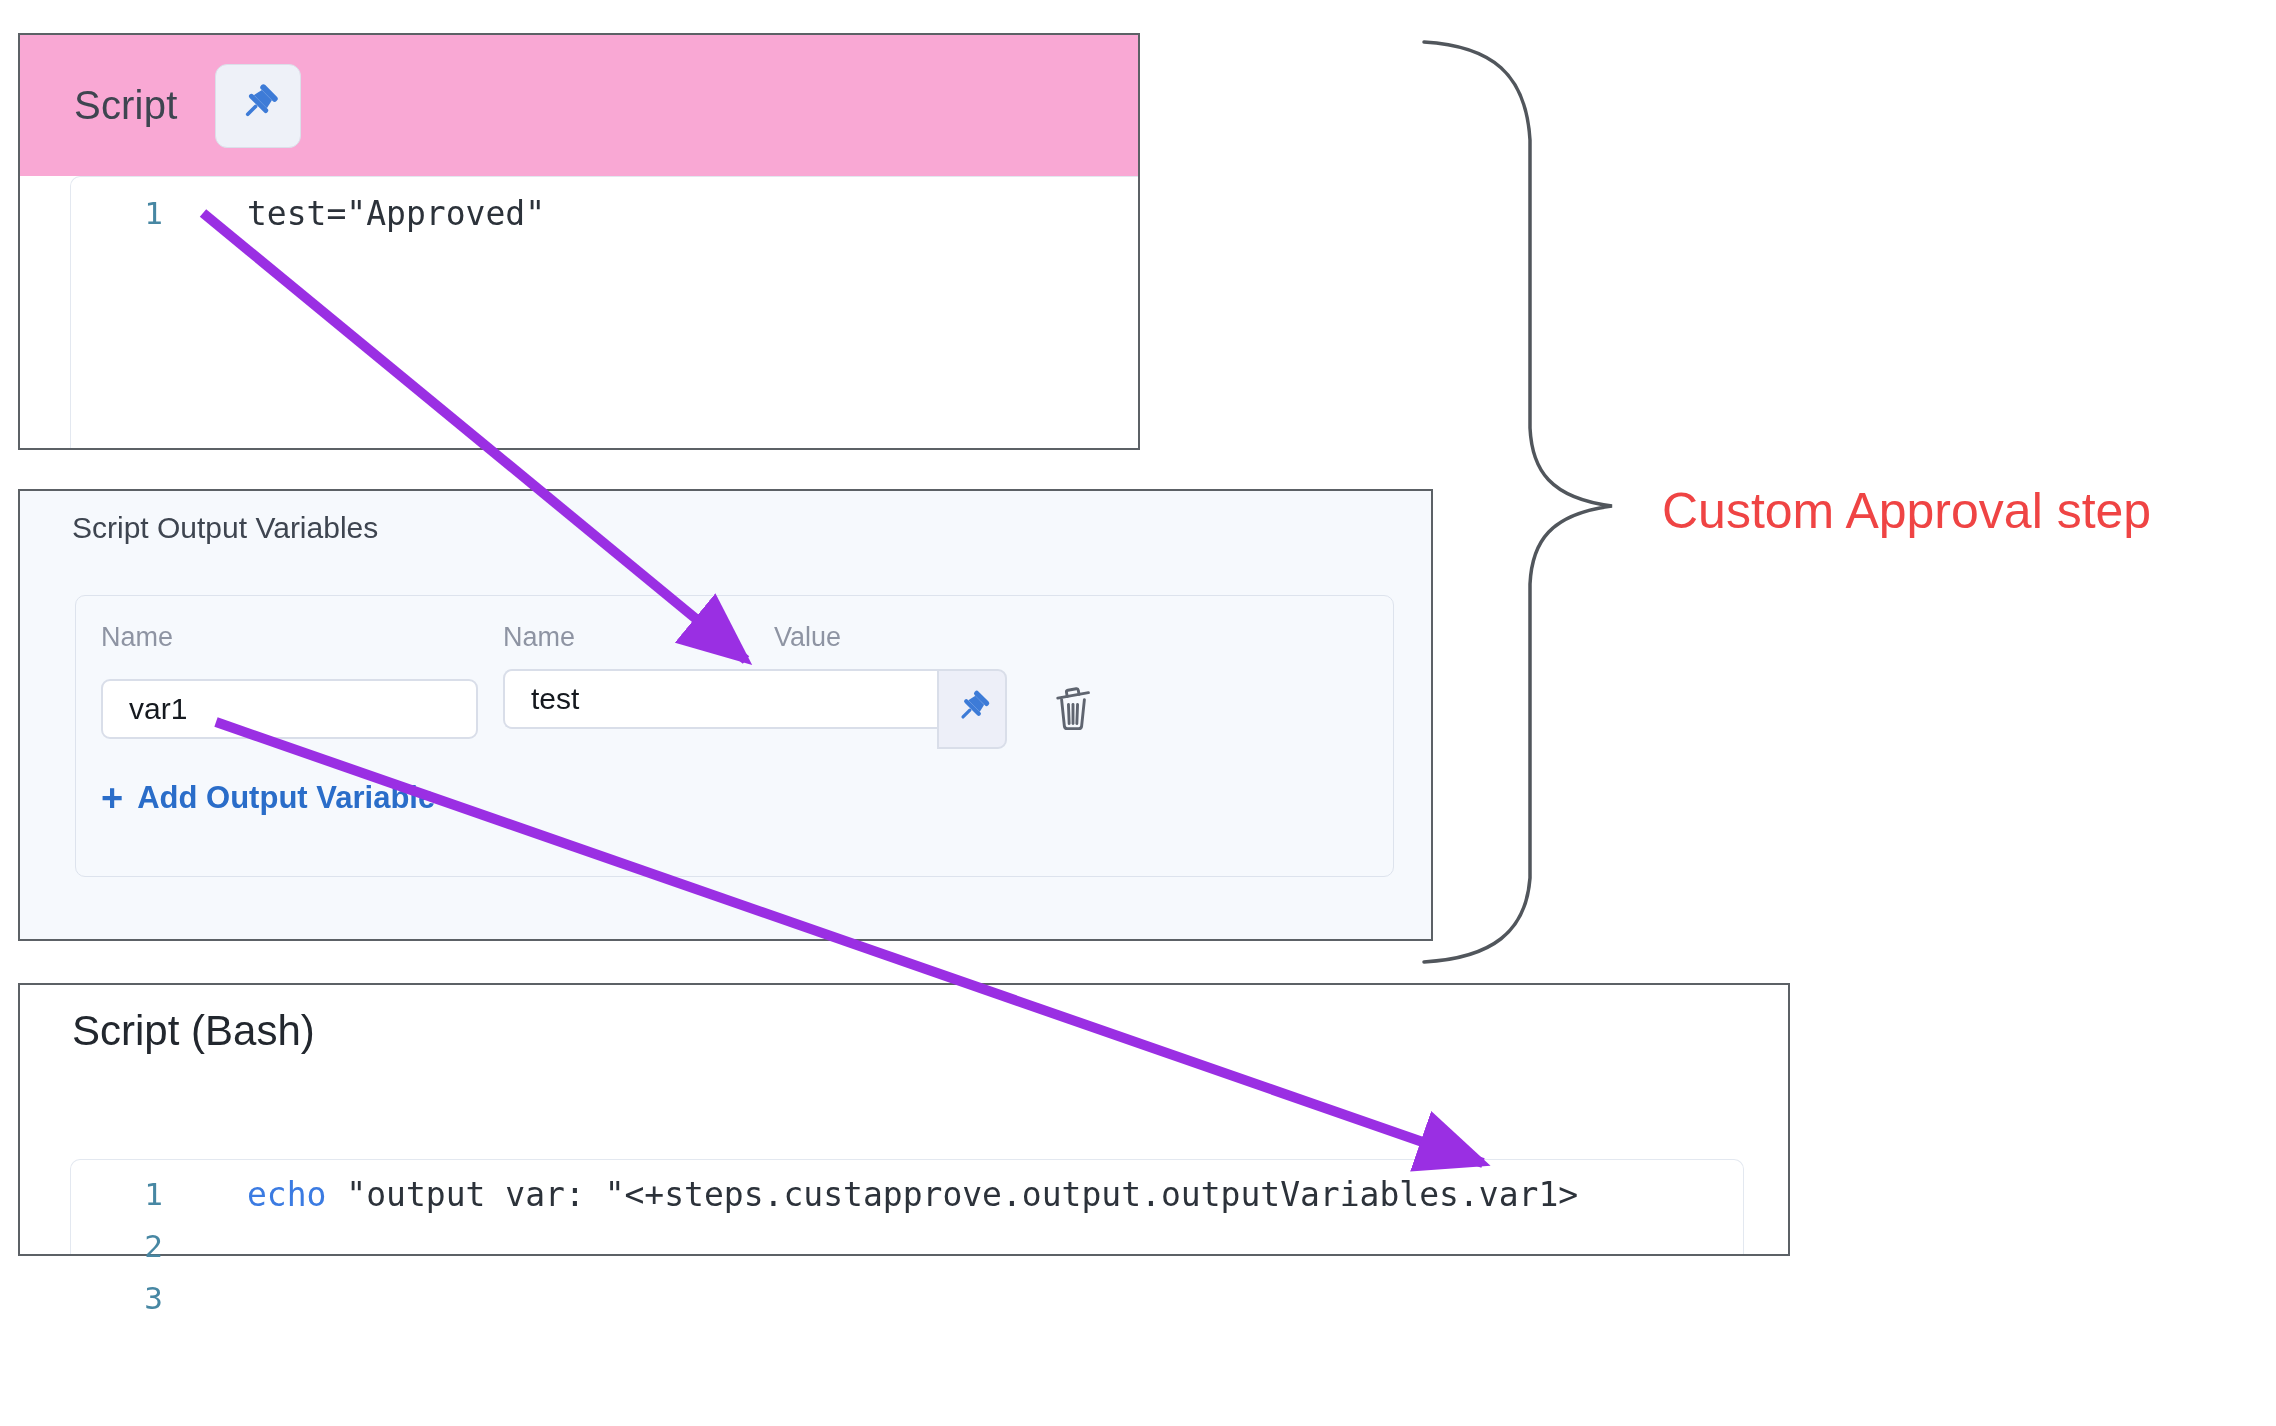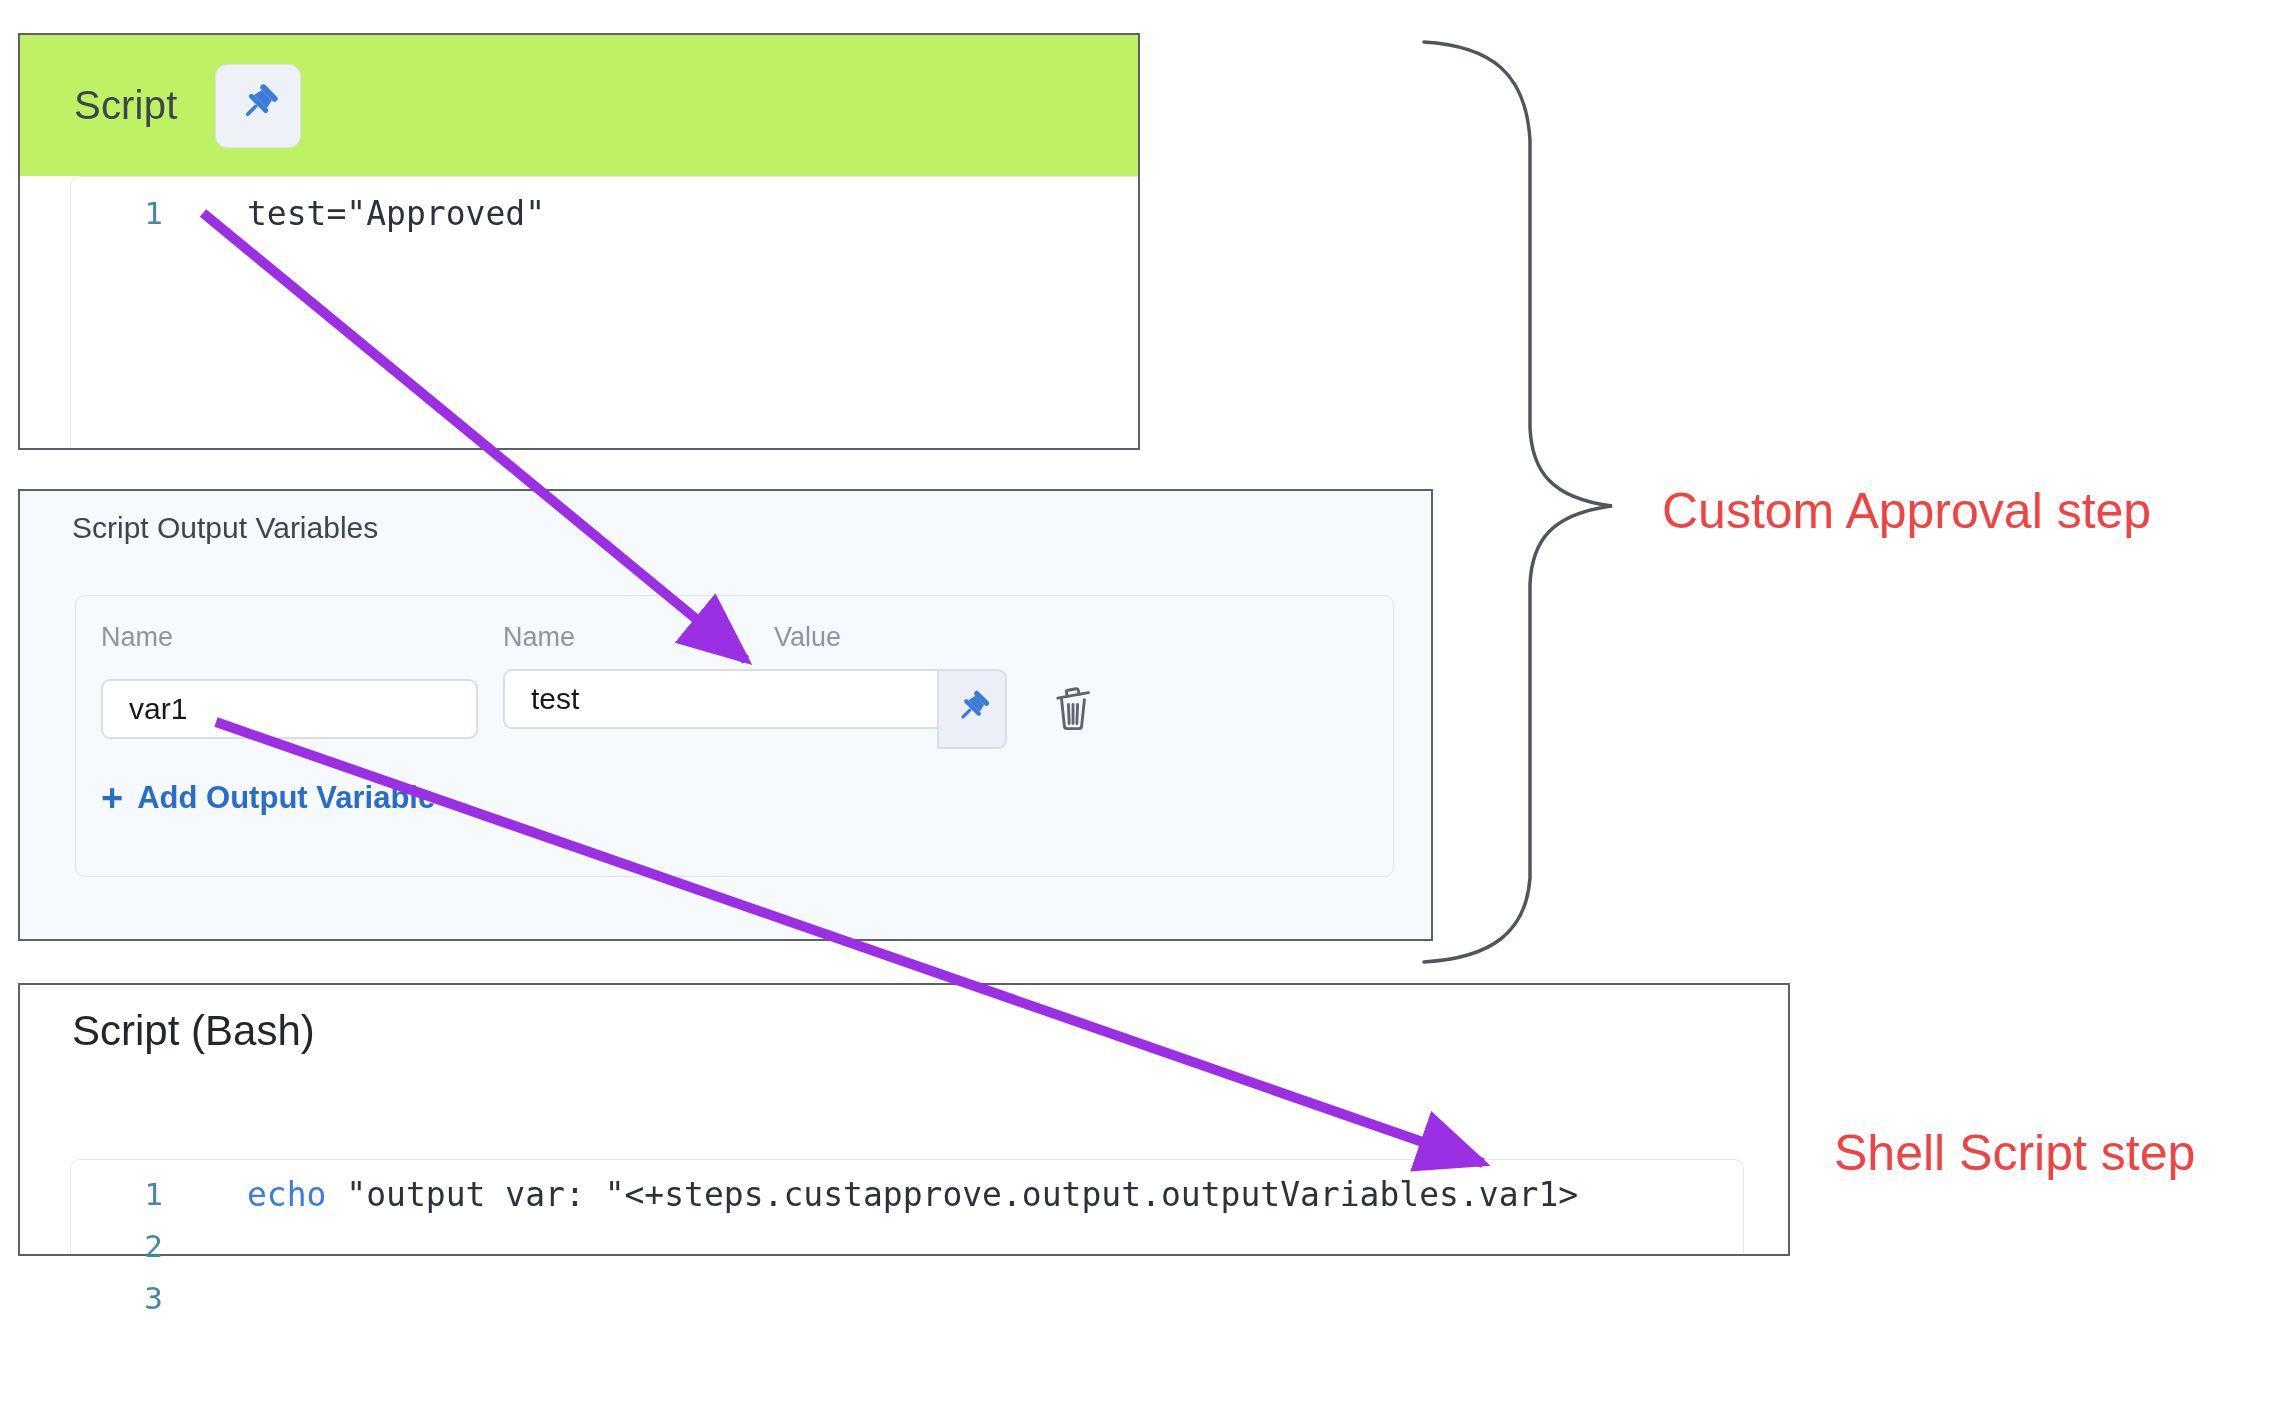--- a/index.html
+++ b/index.html
@@ -4,21 +4,21 @@
 <style>
   html,body{margin:0;padding:0;background:#ffffff;}
   #stage{
     position:relative;width:2276px;height:1426px;background:#ffffff;
     font-family:"Liberation Sans",sans-serif;overflow:hidden;
   }
   .panel{position:absolute;box-sizing:border-box;border:2px solid #5c6166;background:#fff;}
 
   
   #panel-script{left:18px;top:33px;width:1122px;height:417px;}
-  #panel-script .hdr{height:141px;background:#bef264;display:flex;align-items:center;padding-left:54px;gap:38px;}
+  #panel-script .hdr{height:141px;background:#f9a8d4;display:flex;align-items:center;padding-left:54px;gap:38px;}
   .panel-title{font-size:40px;color:#3e4550;letter-spacing:0.2px;}
   .pin-button{width:86px;height:84px;background:#eef1f8;border:1.5px solid #dbdfe9;border-radius:12px;
     display:flex;align-items:center;justify-content:center;cursor:pointer;}
   .editor{position:absolute;left:50px;right:0;bottom:0;background:#fff;
     border-top:1px solid #e3e8f0;border-left:1px solid #e3e8f0;border-radius:10px 0 0 0;padding-top:12px;}
   #panel-script .editor{top:141px;}
   .code-row{display:flex;align-items:center;height:48px;}
   .gutter{width:92px;text-align:right;font-family:"DejaVu Sans Mono",monospace;font-size:31px;color:#4787a3;flex:0 0 auto;}
   .code-text{padding-left:84px;font-family:"DejaVu Sans Mono",monospace;font-size:33px;color:#2c323a;white-space:pre;}
   .kw{color:#3b7be2;}
@@ -150,21 +150,20 @@
         <span class="code-text"></span>
       </div>
       <div class="code-row">
         <span class="gutter">3</span>
         <span class="code-text"></span>
       </div>
     </div>
   </div>
 
   <div id="annot-approval" class="annot">Custom Approval step</div>
-  <div id="annot-shell" class="annot">Shell Script step</div>
 
   <svg id="overlay" viewBox="0 0 2276 1426">
     <defs>
       <marker id="ah" markerWidth="8" markerHeight="6.4" refX="6.6" refY="3.2" orient="auto" markerUnits="strokeWidth">
         <path d="M0,0 L7.4,3.2 L0,6.4 Z" fill="#9a2fe3"></path>
       </marker>
     </defs>
     <path d="M 1424,42 C 1492,46 1526,74 1530,140 L 1530,428 C 1532,470 1550,498 1612,506
              C 1550,514 1532,542 1530,584 L 1530,878 C 1526,932 1492,958 1424,962" fill="none" stroke="#51565c" stroke-width="3.5" stroke-linecap="round"></path>
     <line x1="203" y1="213" x2="746" y2="660" stroke="#9a2fe3" stroke-width="10" marker-end="url(#ah)"></line>

